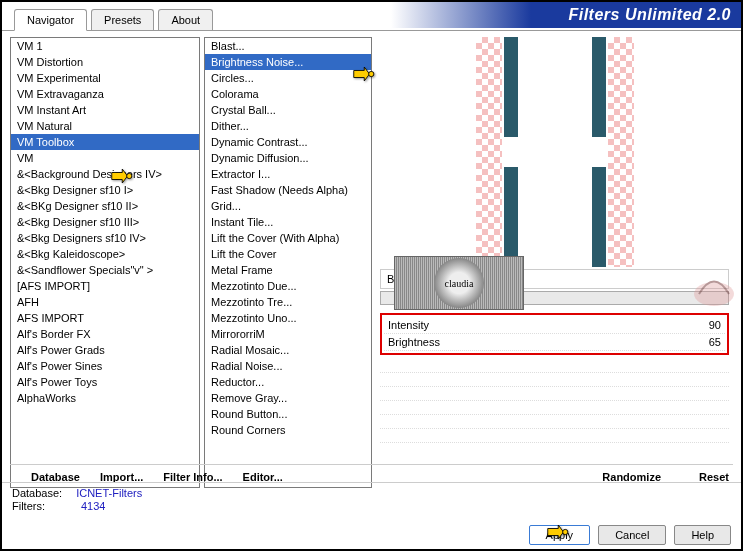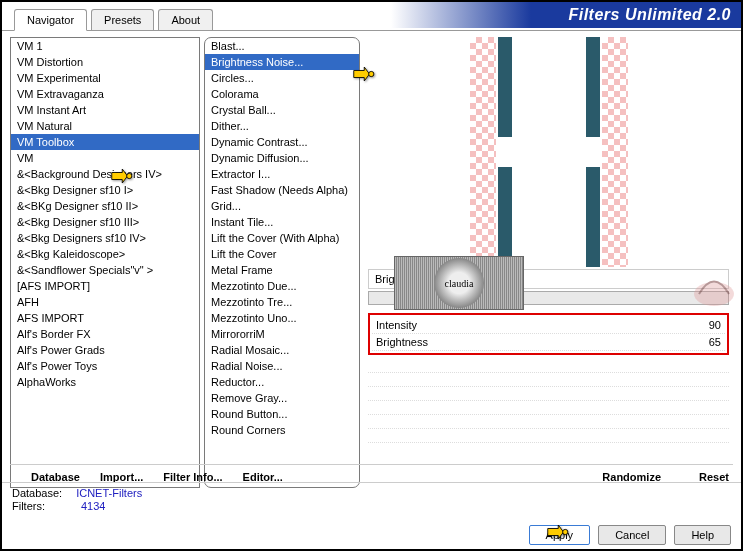--- a/index.html
+++ b/index.html
@@ -8,21 +8,21 @@
 .header { height: 28px; display: flex; align-items: flex-end; position: relative; background: #fff; }
 .tabs { display: flex; padding-left: 12px; }
 .tab { padding: 4px 12px; border: 1px solid #999; border-bottom: none; background: #f0f0f0; margin-right: 4px; border-radius: 3px 3px 0 0; cursor: pointer; }
 .tab.active { background: #fff; position: relative; z-index: 2; border-bottom: 1px solid #fff; margin-bottom: -1px; }
 .title-band { position: absolute; right: 0; top: 0; height: 26px; width: 350px; background: linear-gradient(90deg, #fff 0%, #1a3a9e 40%, #1a3a9e 100%); display: flex; align-items: center; justify-content: flex-end; padding-right: 10px; }
 .title-text { color: #fff; font-weight: bold; font-style: italic; font-size: 16px; font-family: Arial, sans-serif; letter-spacing: 0.5px; }
 
 .content { border-top: 1px solid #999; height: 460px; display: flex; padding: 6px 8px 2px 8px; gap: 4px; }
 .listbox { background: #fff; border: 1px solid #7a7a7a; overflow-y: auto; overflow-x: hidden; height: 100%; }
 .listbox.left { width: 190px; }
-.listbox.right { width: 156px; border-radius: 7px; }
+.listbox.right { width: 168px; }
 .list-item { padding: 1px 6px; white-space: nowrap; cursor: pointer; line-height: 14px; }
 .list-item.selected { background: #316ac5; color: #fff; }
 
 .preview-area { flex: 1; display: flex; flex-direction: column; }
 .preview-img { width: 210px; height: 230px; margin: 0 auto 2px; position: relative; background: #fff; display: flex; justify-content: center; align-items: center; }
 .checker { width: 26px; height: 230px; background-image:
   linear-gradient(45deg, #f5c0c0 25%, transparent 25%),
   linear-gradient(-45deg, #f5c0c0 25%, transparent 25%),
   linear-gradient(45deg, transparent 75%, #f5c0c0 75%),
   linear-gradient(-45deg, transparent 75%, #f5c0c0 75%);
@@ -120,20 +120,21 @@
       <div class="list-item">&amp;&lt;BKg Designer sf10 II&gt;</div>
       <div class="list-item">&amp;&lt;Bkg Designer sf10 III&gt;</div>
       <div class="list-item">&amp;&lt;Bkg Designers sf10 IV&gt;</div>
       <div class="list-item">&amp;&lt;Bkg Kaleidoscope&gt;</div>
       <div class="list-item">&amp;&lt;Sandflower Specials"v" &gt;</div>
       <div class="list-item">[AFS IMPORT]</div>
       <div class="list-item">AFH</div>
       <div class="list-item">AFS IMPORT</div>
       <div class="list-item">Alf's Border FX</div>
       <div class="list-item">Alf's Power Grads</div>
+      <div class="list-item">Alf's Power Sines</div>
       <div class="list-item">Alf's Power Toys</div>
       <div class="list-item">AlphaWorks</div>
     </div>
   <div class="listbox right" id="filter-list">
       <div class="list-item">Blast...</div>
       <div class="list-item selected">Brightness Noise...</div>
       <div class="list-item">Circles...</div>
       <div class="list-item">Colorama</div>
       <div class="list-item">Crystal Ball...</div>
       <div class="list-item">Dither...</div>

